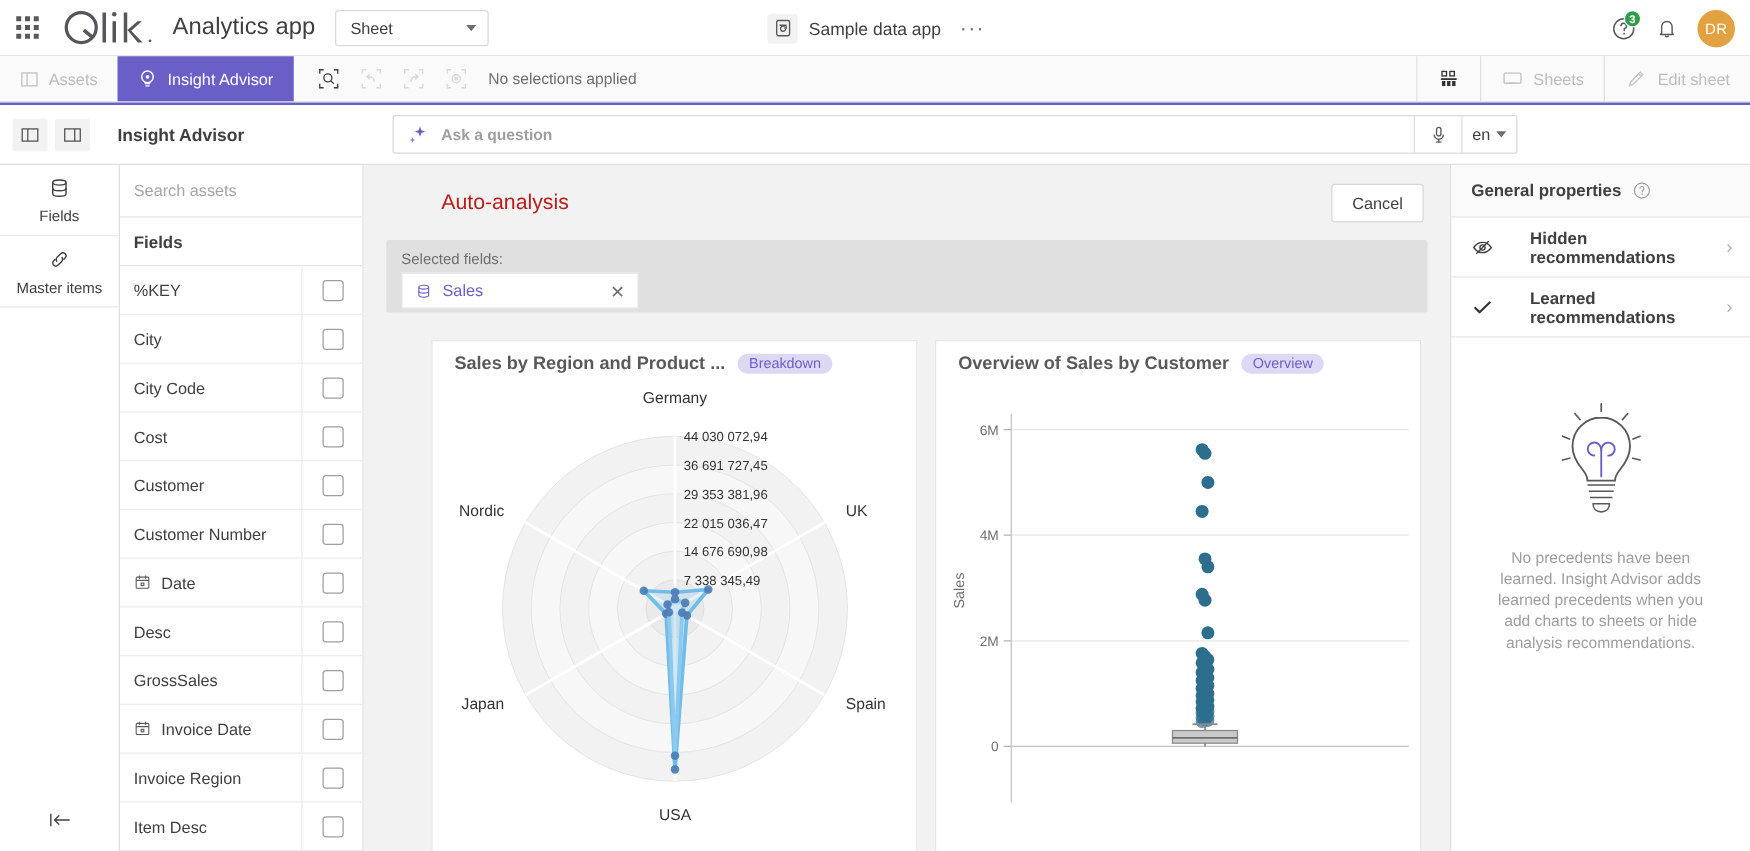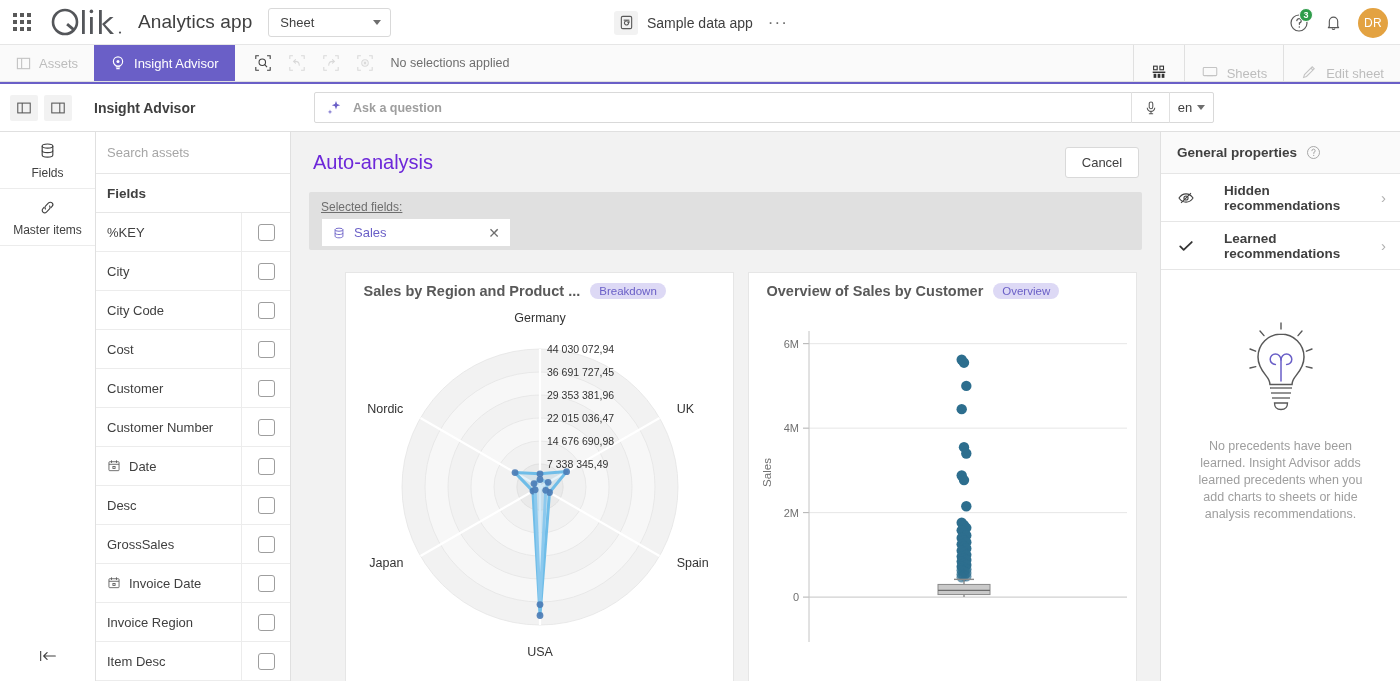--- a/index.html
+++ b/index.html
@@ -92,21 +92,21 @@
   .sel-tools { display: flex; align-items: center; padding-left: 12px; gap: 2px; }
   .sel-btn {
     width: 32px; height: 36px; display: flex; align-items: center; justify-content: center;
     cursor: pointer;
   }
   .sel-text { font-size: 12.5px; color: #6e6e6e; margin-left: 8px; }
   .secondbar-right {
     margin-left: auto; display: flex; align-items: stretch;
   }
   .sb-item {
-    display: flex; align-items: flex-end; gap: 8px; padding: 0 16px;
+    display: flex; align-items: center; gap: 8px; padding: 0 16px;
     font-size: 13px; color: #bdbdbd; border-left: 1px solid #e0e0e0; cursor: pointer;
   }
   .sb-item.plain { border-left: 1px solid #e0e0e0; color:#404040; }
 
   
   .iabar {
     position: absolute; top: 82px; left: 0; width: 1400px; height: 50px;
     background: #fff; border-bottom: 1px solid #e0e0e0; border-top: 2px solid #6a5fc7;
     display: flex; align-items: center;
   }
@@ -184,31 +184,31 @@
 
   
   .main {
     position: absolute; top: 132px; left: 291px; width: 869px; height: 549px;
     background: #f2f2f2; overflow: hidden;
   }
   .main-head {
     height: 60px; display: flex; align-items: center; justify-content: space-between;
     padding: 0 21px 0 22px;
   }
-  .main-title { font-size: 20px; color: #6d28d9; }
+  .main-title { font-size: 17px; color: #b91c1c; margin-left: 40px; }
   .cancel-btn {
     width: 74px; height: 31px; border: 1px solid #d9d9d9; border-radius: 3px;
     background: #fff; font-size: 13px; color: #404040; cursor: pointer;
     display: flex; align-items: center; justify-content: center;
   }
   .selfields {
     margin: 0 18px; height: 58px; background: #e0e0e0; border-radius: 2px;
     padding: 8px 12px;
   }
-  .selfields-label { font-size: 12px; color: #6e6e6e; margin-bottom: 4px; text-decoration: underline; }
+  .selfields-label { font-size: 12px; color: #6e6e6e; margin-bottom: 4px; }
   .chip {
     width: 190px; height: 29px; background: #fff; border: 1px solid #e0e0e0;
     display: flex; align-items: center; padding: 0 10px; gap: 8px;
   }
   .chip .chip-label { flex: 1; font-size: 13px; color: #6a5fc7; }
   .chip .chip-x { font-size: 14px; color: #6e6e6e; cursor: pointer; }
 
   .cards {
     position: absolute; top: 140px; left: 0; width: 869px; height: 409px;
     display: flex; gap: 14px; padding-left: 30px; justify-content: center;

